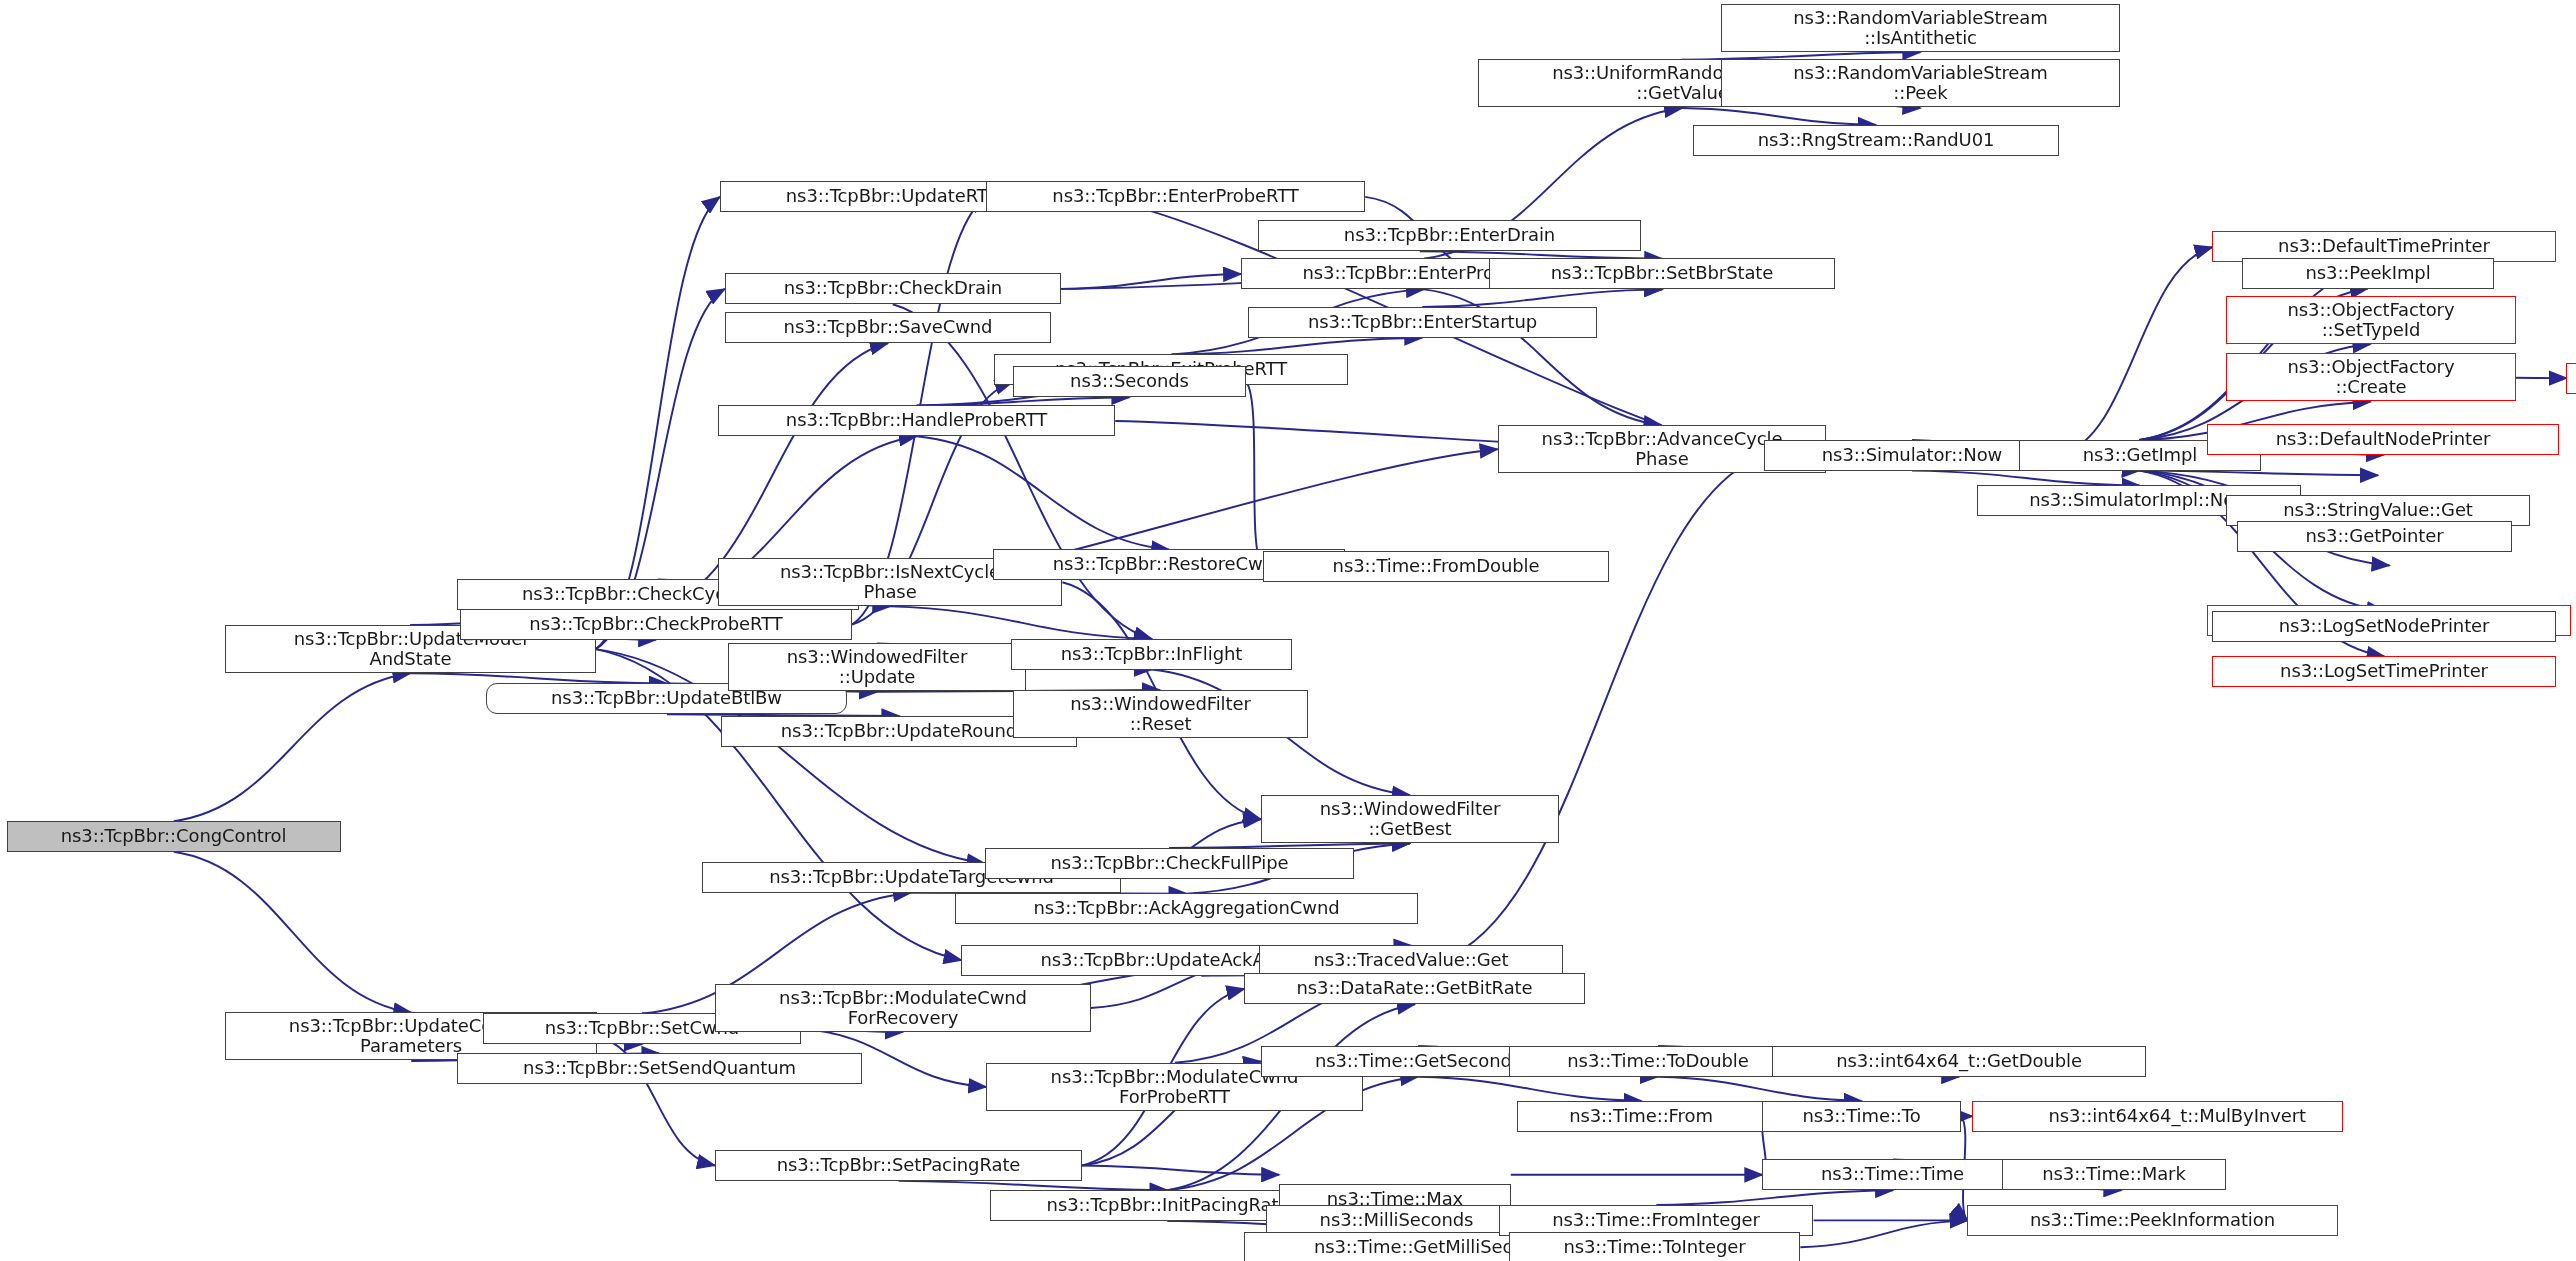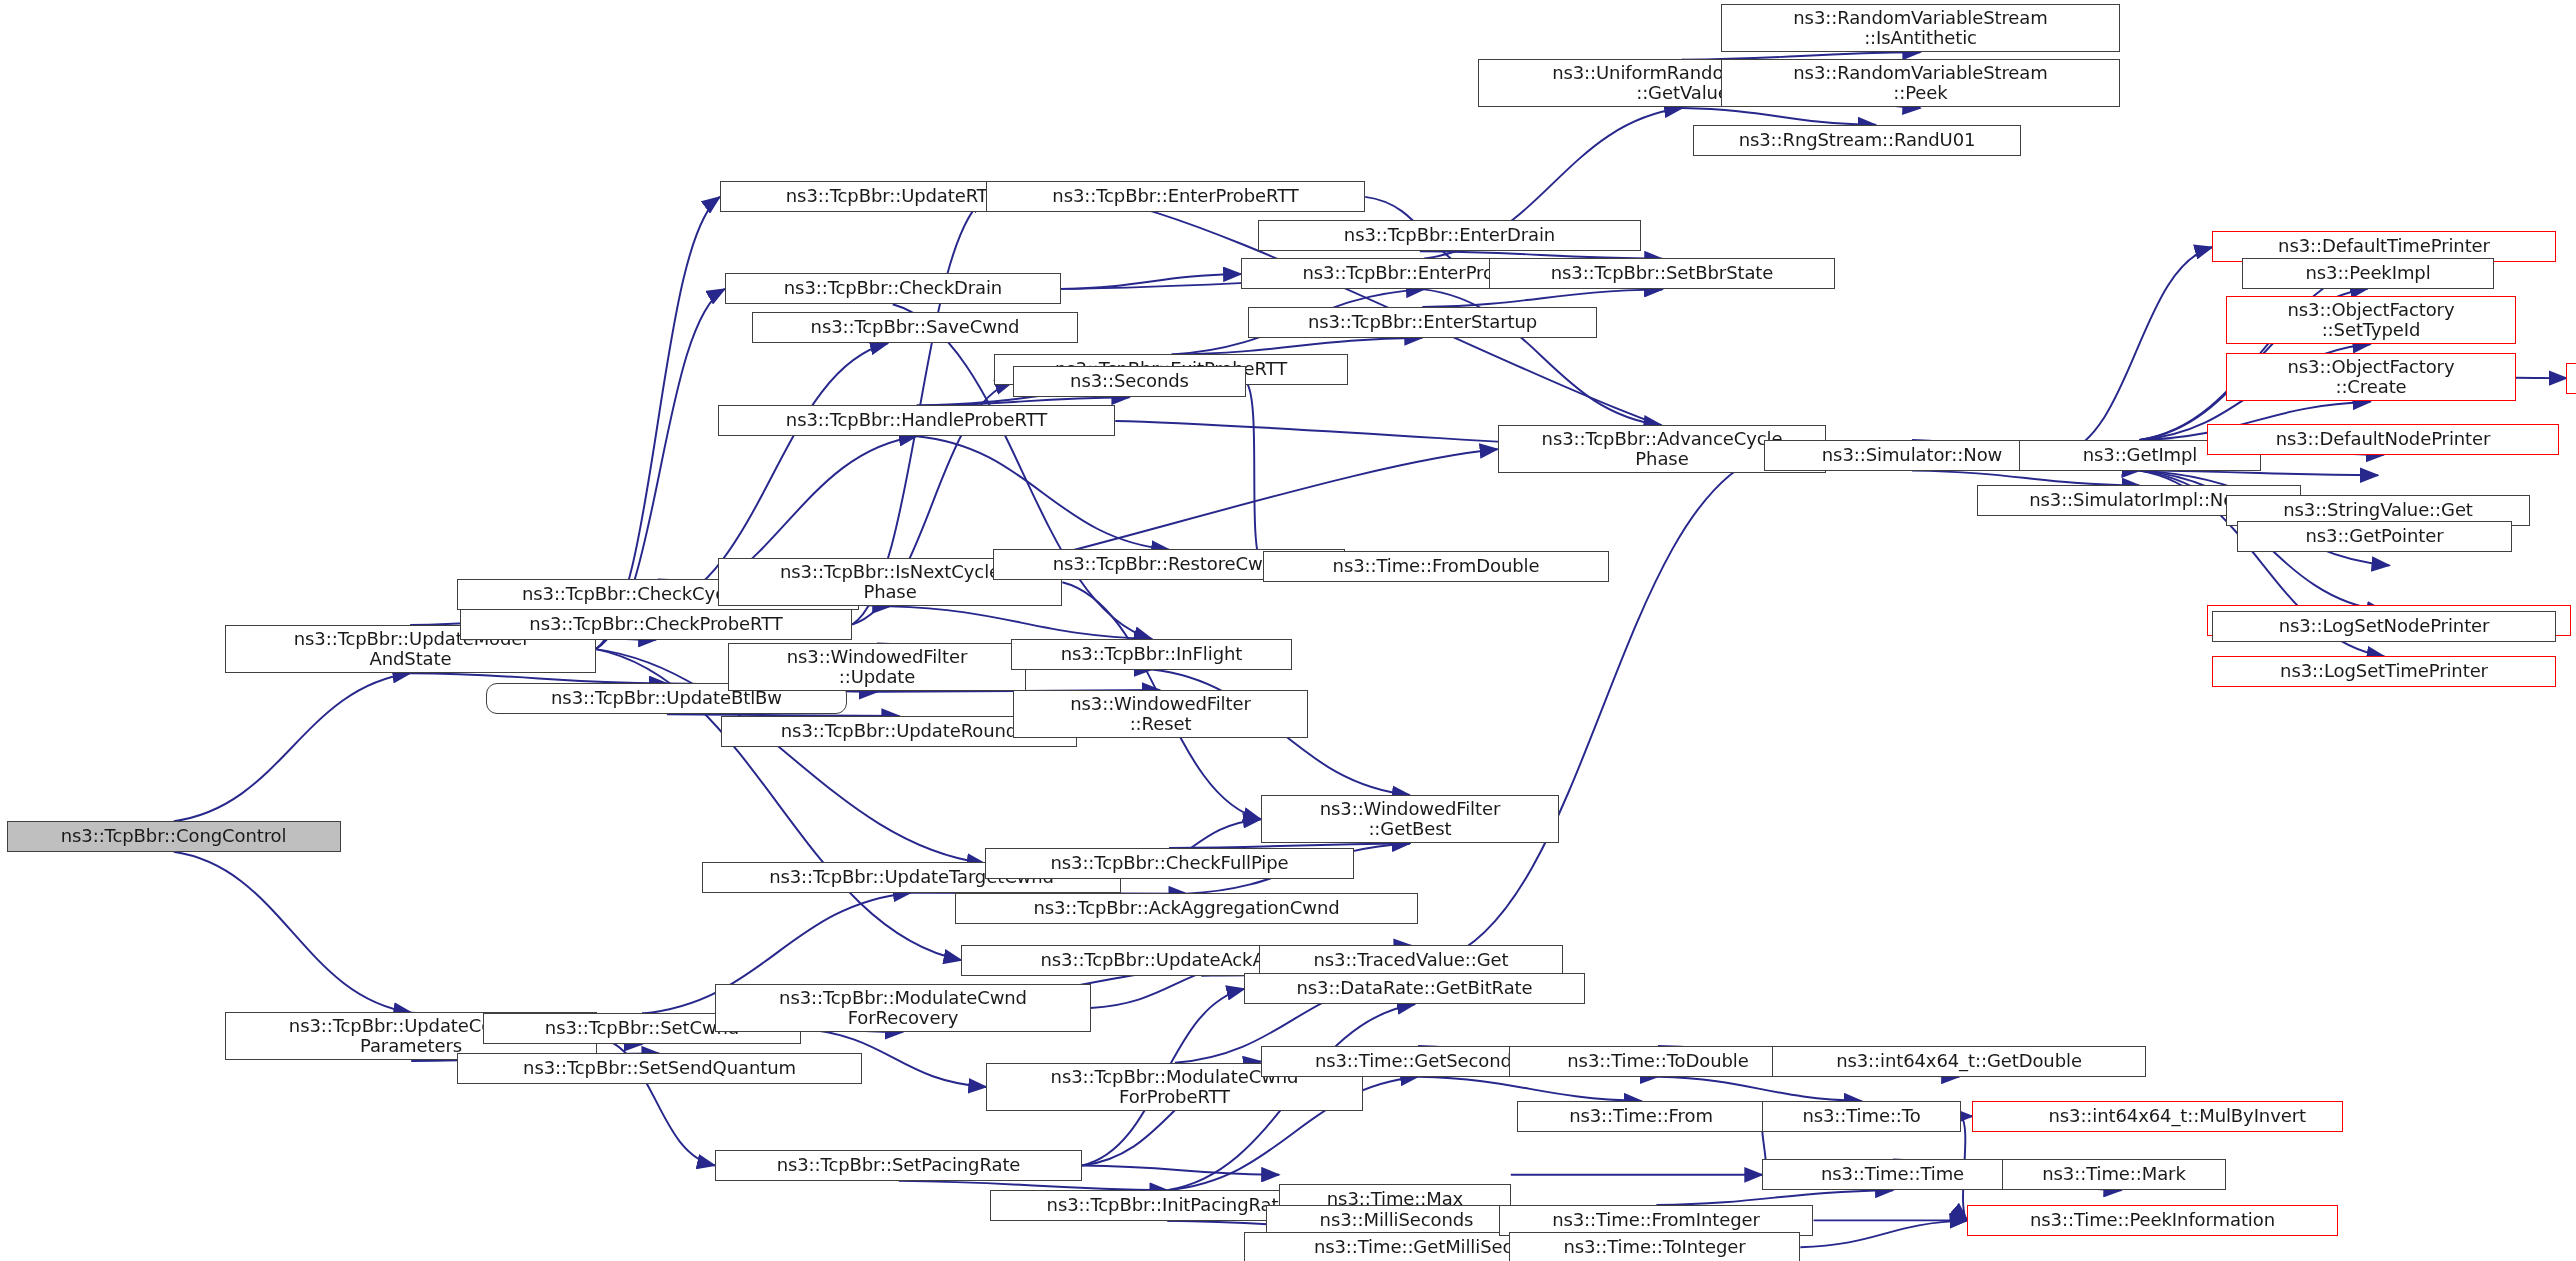--- a/index.html
+++ b/index.html
@@ -164,21 +164,21 @@
 AndState</div>
       <div class="node" style="left: 225px; top: 1012px; width: 372px; height: 48px;">ns3::TcpBbr::UpdateControl
 Parameters</div>
       <div class="node" style="left: 460px; top: 609px; width: 392px; height: 31px;">ns3::TcpBbr::CheckProbeRTT</div>
       <div class="node" style="left: 457px; top: 579px; width: 402px; height: 31px;">ns3::TcpBbr::CheckCyclePhase</div>
       <div class="node" style="left: 486px; top: 683px; width: 361px; height: 31px; border-radius: 11px;">ns3::TcpBbr::UpdateBtlBw</div>
       <div class="node" style="left: 483px; top: 1013px; width: 318px; height: 31px;">ns3::TcpBbr::SetCwnd</div>
       <div class="node" style="left: 457px; top: 1053px; width: 405px; height: 31px;">ns3::TcpBbr::SetSendQuantum</div>
       <div class="node" style="left: 720px; top: 181px; width: 374px; height: 31px;">ns3::TcpBbr::UpdateRTprop</div>
       <div class="node" style="left: 725px; top: 273px; width: 336px; height: 31px;">ns3::TcpBbr::CheckDrain</div>
-      <div class="node" style="left: 752px; top: 312px; width: 326px; height: 31px;">ns3::TcpBbr::SaveCwnd</div>
+      <div class="node" style="left: 725px; top: 312px; width: 326px; height: 31px;">ns3::TcpBbr::SaveCwnd</div>
       <div class="node" style="left: 718px; top: 405px; width: 397px; height: 31px;">ns3::TcpBbr::HandleProbeRTT</div>
       <div class="node" style="left: 718px; top: 558px; width: 344px; height: 48px;">ns3::TcpBbr::IsNextCycle
 Phase</div>
       <div class="node" style="left: 728px; top: 643px; width: 298px; height: 48px;">ns3::WindowedFilter
 ::Update</div>
       <div class="node" style="left: 721px; top: 716px; width: 356px; height: 31px;">ns3::TcpBbr::UpdateRound</div>
       <div class="node" style="left: 702px; top: 862px; width: 419px; height: 31px;">ns3::TcpBbr::UpdateTargetCwnd</div>
       <div class="node" style="left: 715px; top: 984px; width: 376px; height: 48px;">ns3::TcpBbr::ModulateCwnd
 ForRecovery</div>
       <div class="node" style="left: 715px; top: 1150px; width: 367px; height: 31px;">ns3::TcpBbr::SetPacingRate</div>
@@ -216,21 +216,21 @@
       <div class="node" style="left: 1517px; top: 1101px; width: 248px; height: 31px;">ns3::Time::From</div>
       <div class="node" style="left: 1499px; top: 1205px; width: 314px; height: 31px;">ns3::Time::FromInteger</div>
       <div class="node" style="left: 1509px; top: 1232px; width: 291px; height: 31px;">ns3::Time::ToInteger</div>
       <div class="node" style="left: 1764px; top: 440px; width: 296px; height: 31px;">ns3::Simulator::Now</div>
       <div class="node" style="left: 1762px; top: 1159px; width: 261px; height: 31px;">ns3::Time::Time</div>
       <div class="node" style="left: 1762px; top: 1101px; width: 199px; height: 31px;">ns3::Time::To</div>
       <div class="node" style="left: 1721px; top: 3.7px; width: 399px; height: 48px;">ns3::RandomVariableStream
 ::IsAntithetic</div>
       <div class="node" style="left: 1721px; top: 59px; width: 399px; height: 48px;">ns3::RandomVariableStream
 ::Peek</div>
-      <div class="node" style="left: 1693px; top: 125px; width: 328px; height: 31px;">ns3::RngStream::RandU01</div>
+      <div class="node" style="left: 1693px; top: 125px; width: 366px; height: 31px;">ns3::RngStream::RandU01</div>
       <div class="node" style="left: 2019px; top: 440px; width: 242px; height: 31px;">ns3::GetImpl</div>
       <div class="node" style="left: 1977px; top: 485px; width: 324px; height: 31px;">ns3::SimulatorImpl::Now</div>
       <div class="node" style="left: 1772px; top: 1046px; width: 374px; height: 31px;">ns3::int64x64_t::GetDouble</div>
       <div class="node red" style="left: 1972px; top: 1101px; width: 371px; height: 31px; padding-left: 44px;">ns3::int64x64_t::MulByInvert</div>
       <div class="node" style="left: 2002px; top: 1159px; width: 224px; height: 31px;">ns3::Time::Mark</div>
       <div class="node red" style="left: 1967px; top: 1205px; width: 371px; height: 31px;">ns3::Time::PeekInformation</div>
       <div class="node red" style="left: 2212px; top: 231px; width: 344px; height: 31px;">ns3::DefaultTimePrinter</div>
       <div class="node" style="left: 2242px; top: 258px; width: 252px; height: 31px;">ns3::PeekImpl</div>
       <div class="node red" style="left: 2226px; top: 296px; width: 290px; height: 48px;">ns3::ObjectFactory
 ::SetTypeId</div>

